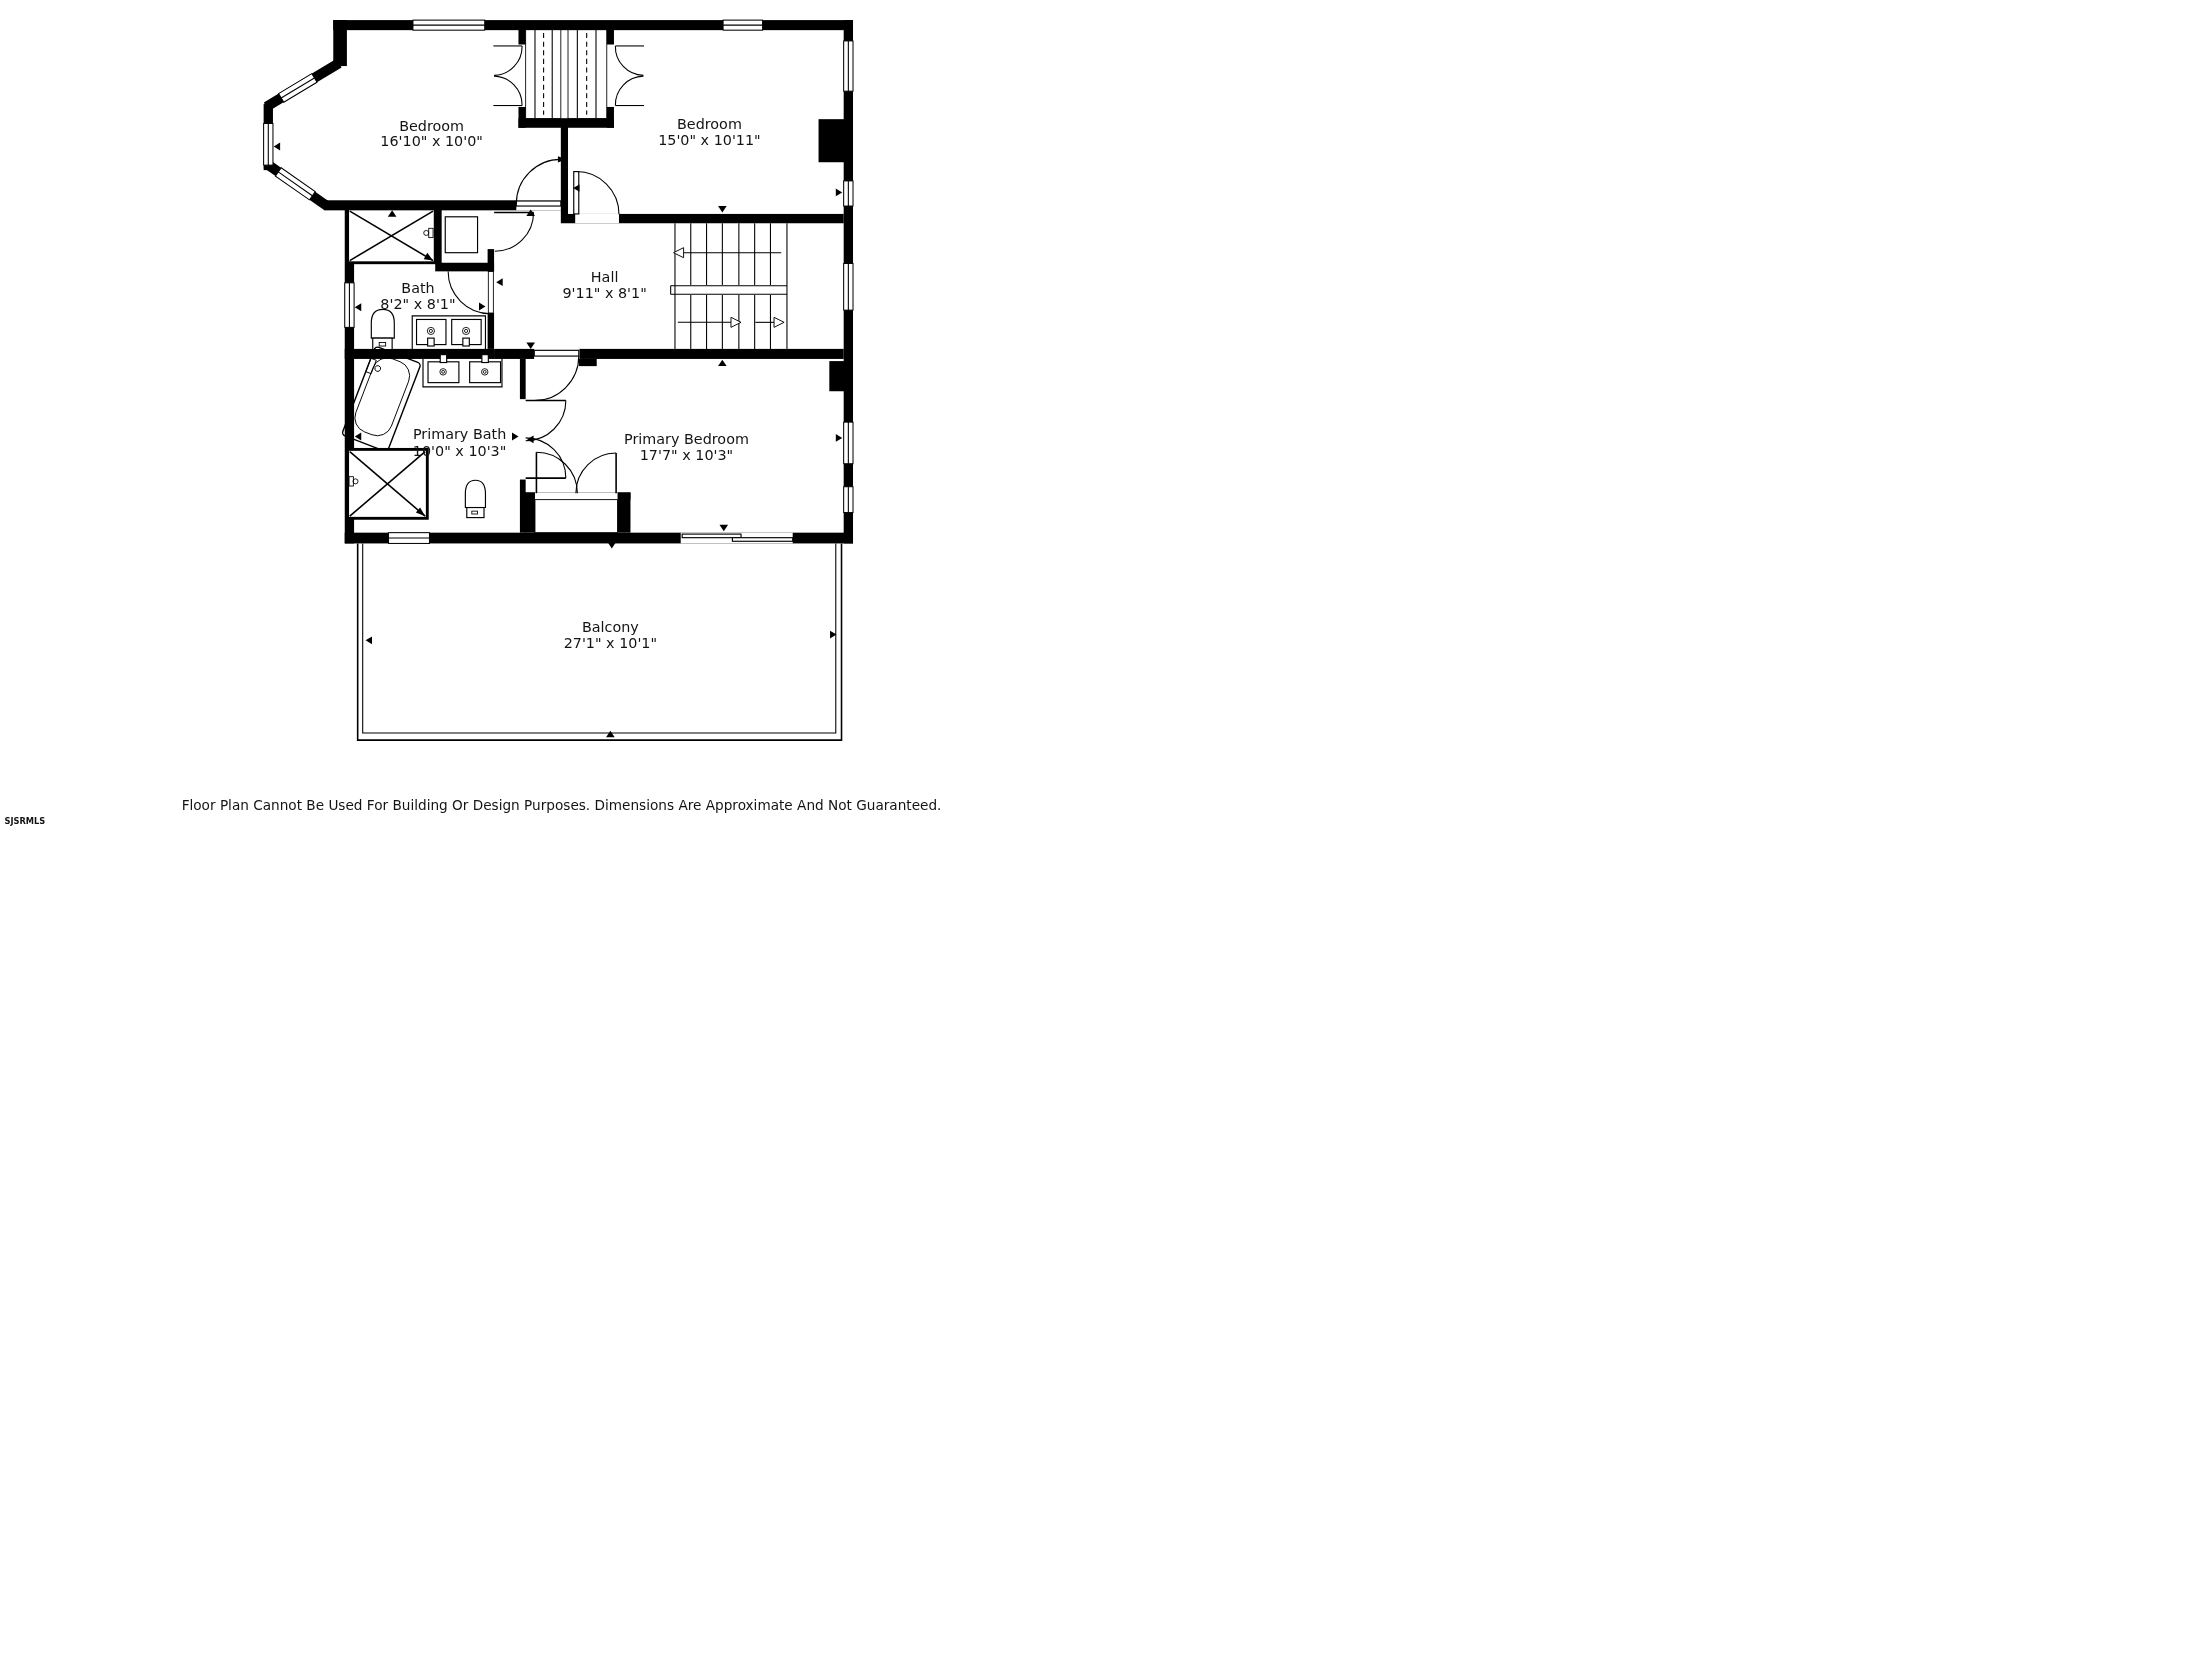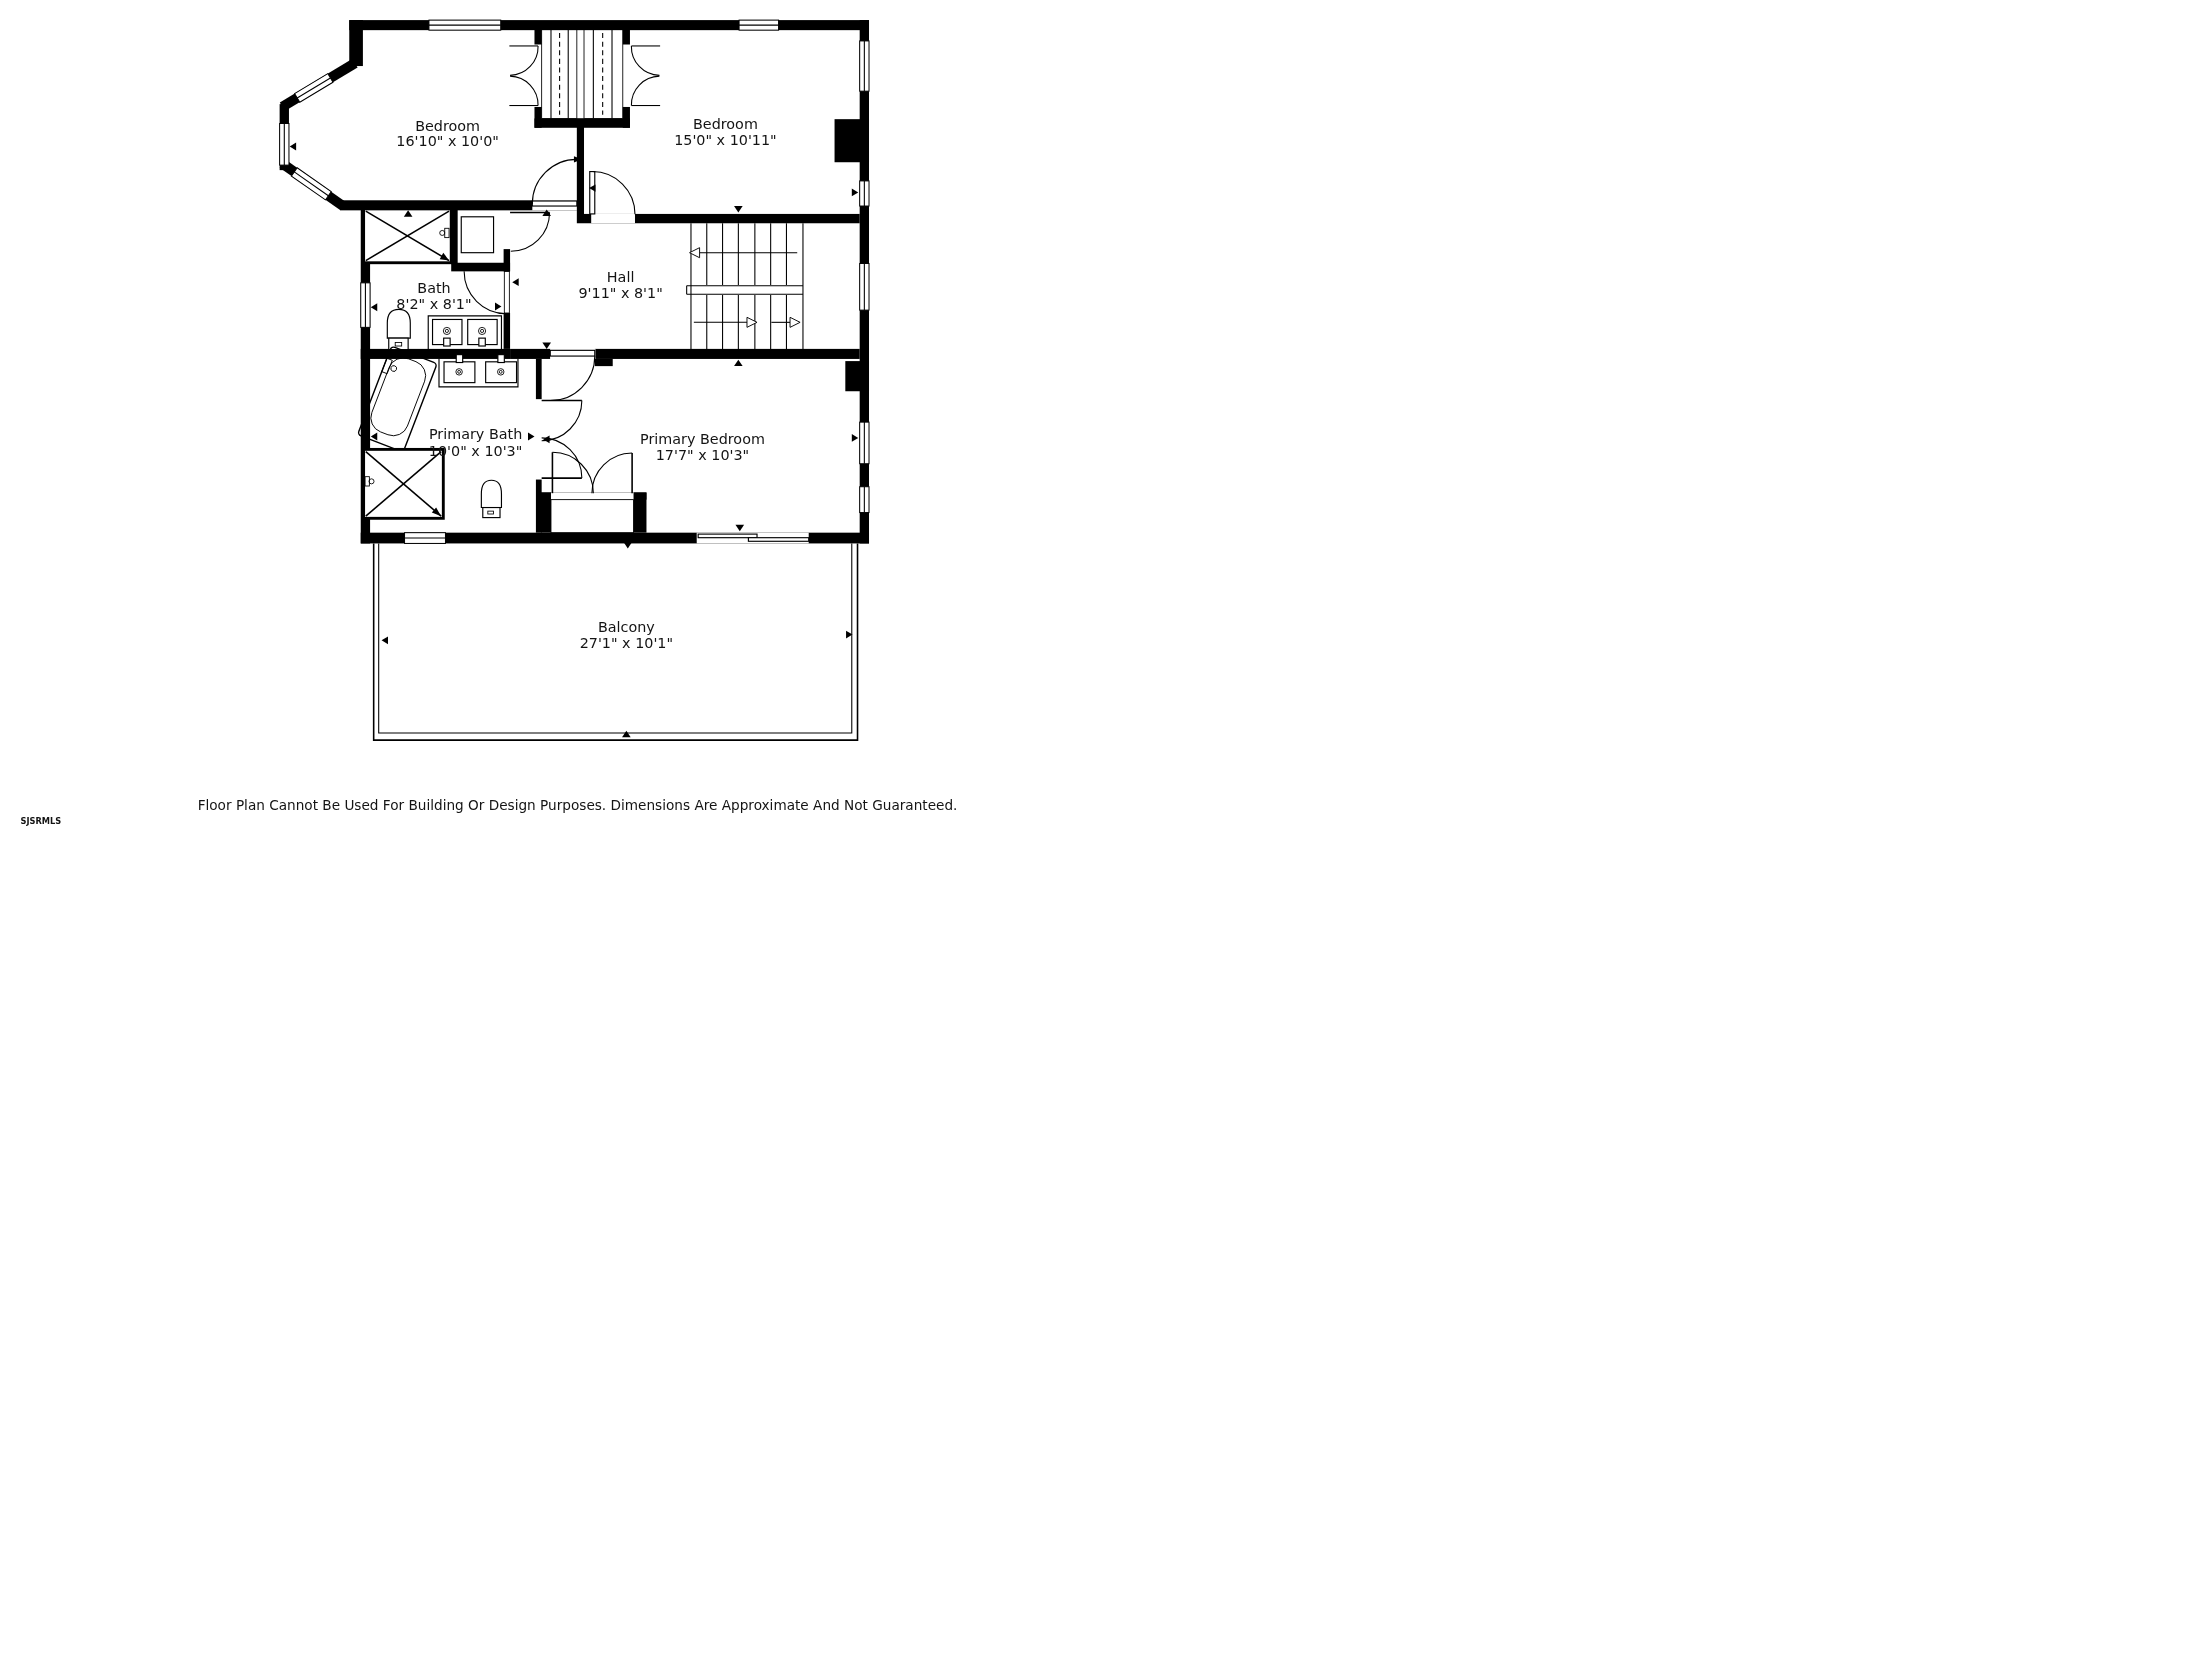--- a/index.html
+++ b/index.html
@@ -1,17 +1,17 @@
 <!DOCTYPE html>
 <html style="--wall: #000000; --bg: #ffffff; --ink: #141414;font-size:11.5px"><head>
 <meta charset="utf-8">
 <style>
   :root { --wall:#000000; --bg:#ffffff; --ink:#141414; }
   html,body { margin:0; padding:0; background:var(--bg); }
-  .page { width:1103px; height:827px; position:relative; background:var(--bg);margin-left:16px; }
+  .page { width:1103px; height:827px; position:relative; background:var(--bg); }
   svg { display:block; }
   .w   { fill:var(--wall); }
   .ln  { stroke:var(--wall); fill:none; stroke-width:1.5; }
   .ln2 { stroke:var(--wall); fill:none; stroke-width:2.2; }
   .thick { stroke:var(--wall); fill:var(--bg); stroke-width:4; }
   .win { fill:var(--bg); stroke:var(--wall); stroke-width:1.4; }
   .gap { fill:var(--bg); }
   .fx  { stroke:var(--wall); fill:var(--bg); stroke-width:1.6; }
   .fxl { stroke:var(--wall); fill:none; stroke-width:1.6; }
   .fxt { stroke:var(--wall); fill:none; stroke-width:1.2; }

